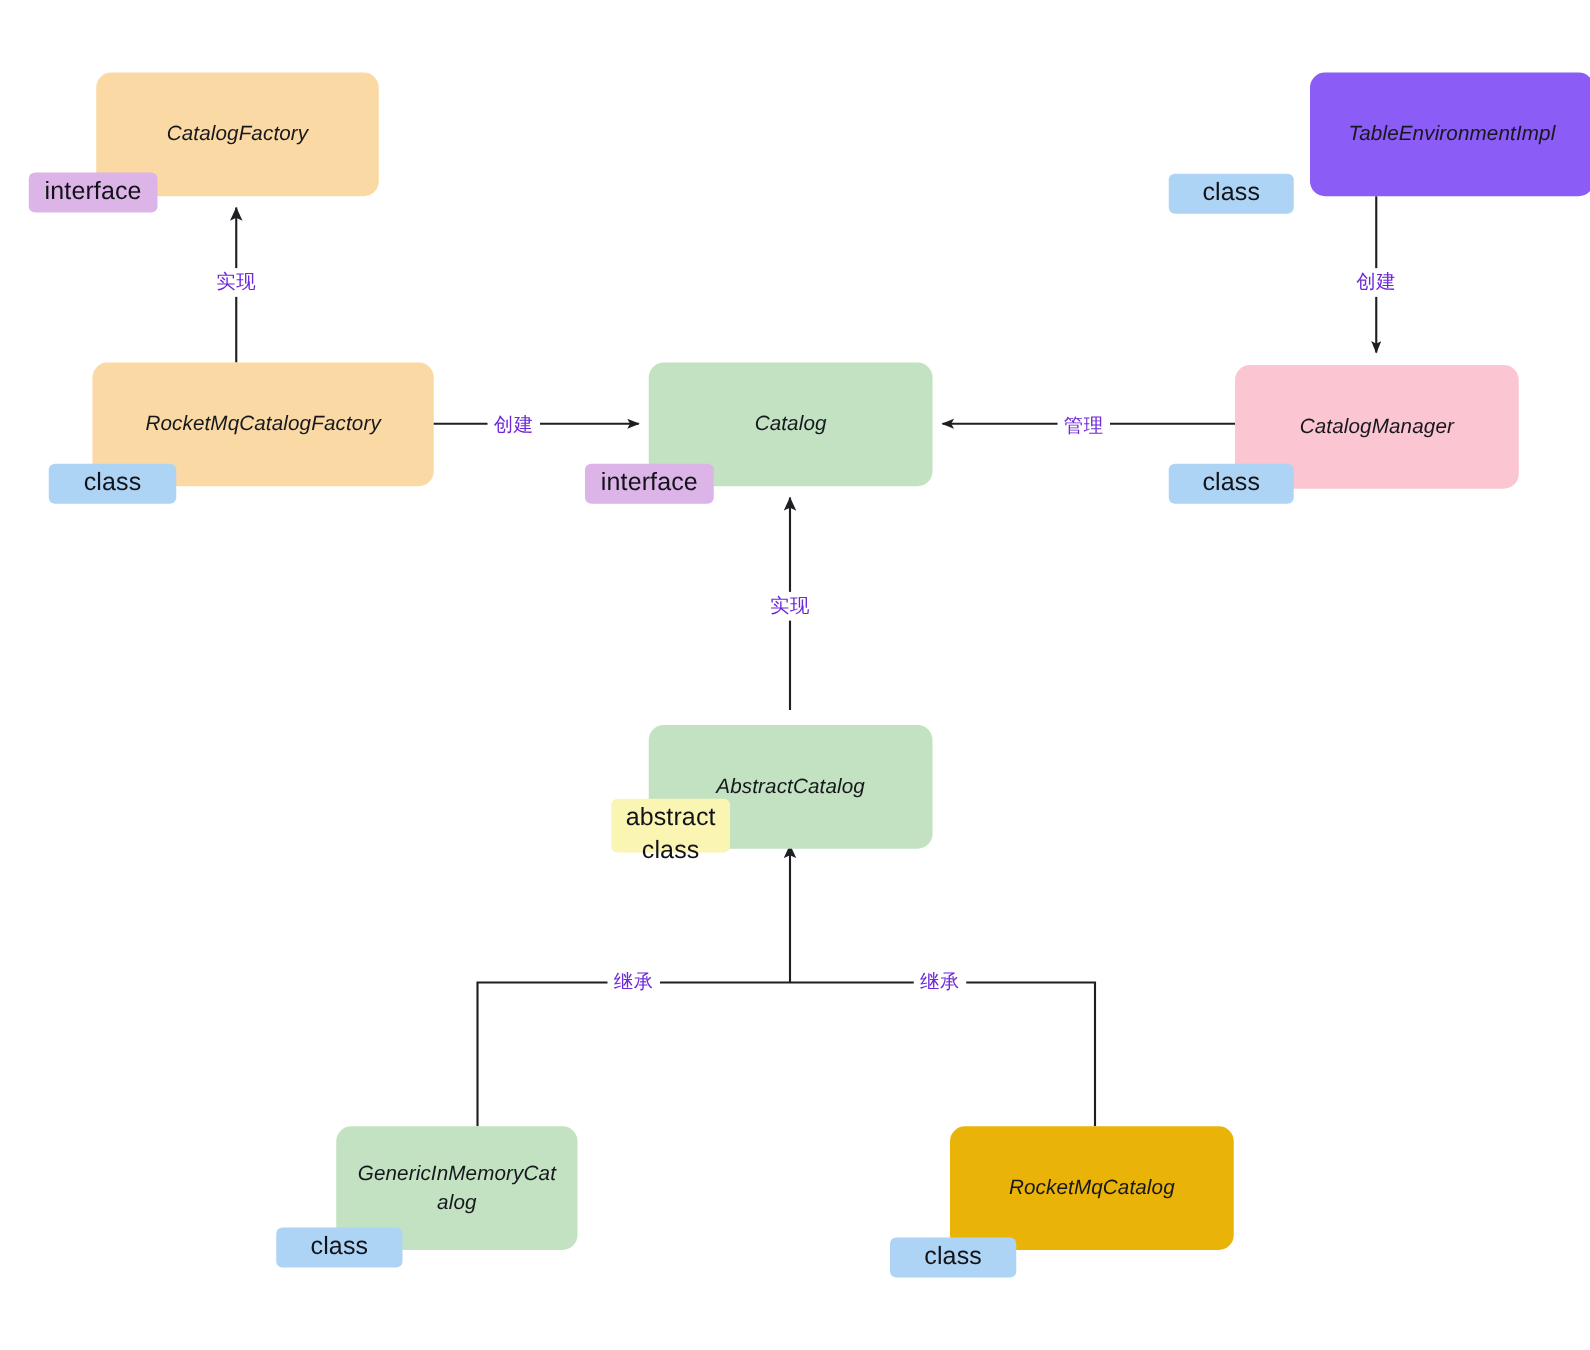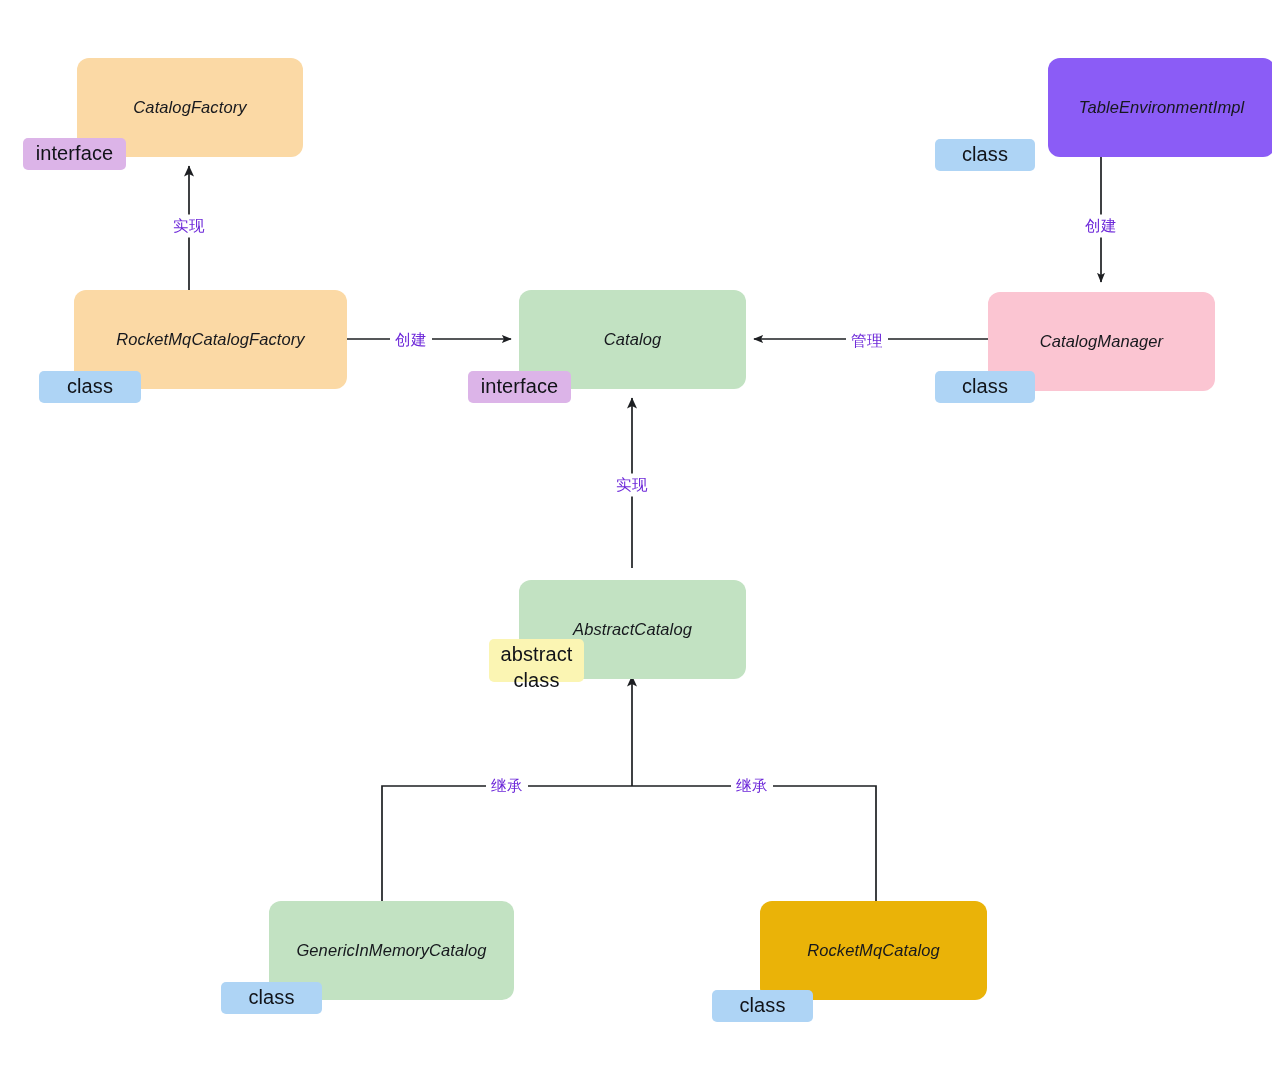--- a/index.html
+++ b/index.html
@@ -122,21 +122,21 @@
       </div>
       <div class="node" style="left: 519px; top: 290px; width: 227px; height: 99px; background: rgb(194, 226, 194);">
         <span class="node-label">Catalog</span>
       </div>
       <div class="node" style="left: 988px; top: 292px; width: 227px; height: 99px; background: rgb(251, 197, 210);">
         <span class="node-label">CatalogManager</span>
       </div>
       <div class="node" style="left: 519px; top: 580px; width: 227px; height: 99px; background: rgb(194, 226, 194); align-items: center;">
         <span class="node-label">AbstractCatalog</span>
       </div>
-      <div class="node" style="left: 269px; top: 901px; width: 245px; height: 99px; background: rgb(194, 226, 194);">
+      <div class="node" style="left: 269px; top: 901px; width: 193px; height: 99px; background: rgb(194, 226, 194);">
         <span class="node-label">GenericInMemoryCatalog</span>
       </div>
       <div class="node" style="left: 760px; top: 901px; width: 227px; height: 99px; background: #eab308;">
         <span class="node-label">RocketMqCatalog</span>
       </div>
     </div>
   <div id="badges-layer">
       <div class="badge badge-interface" style="left: 23px; top: 138px; width: 103px; height: 32px;">
         <span>interface</span>
       </div>

